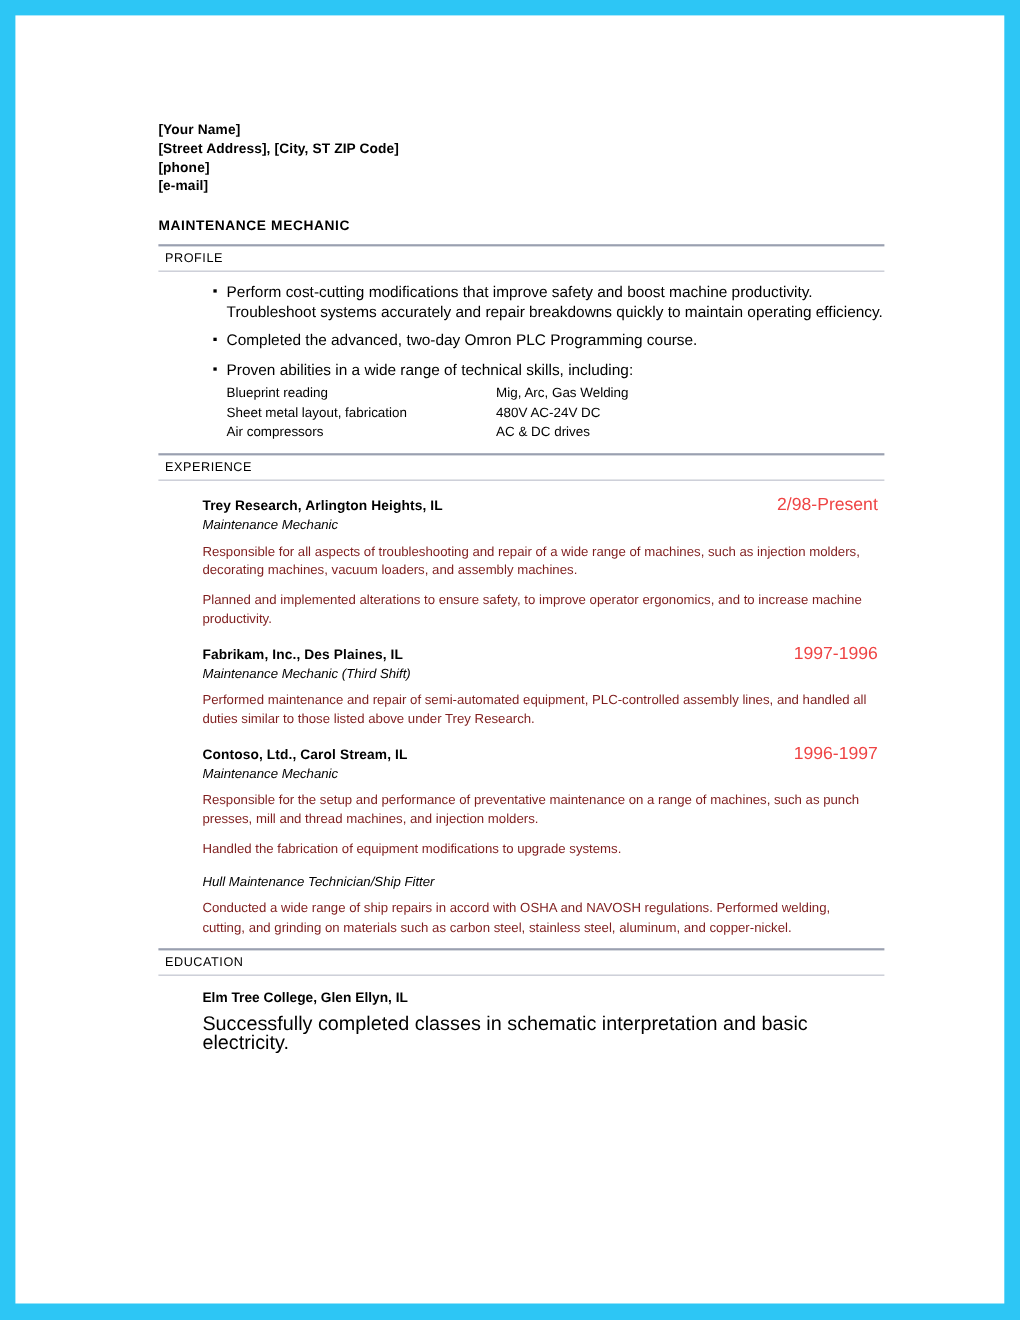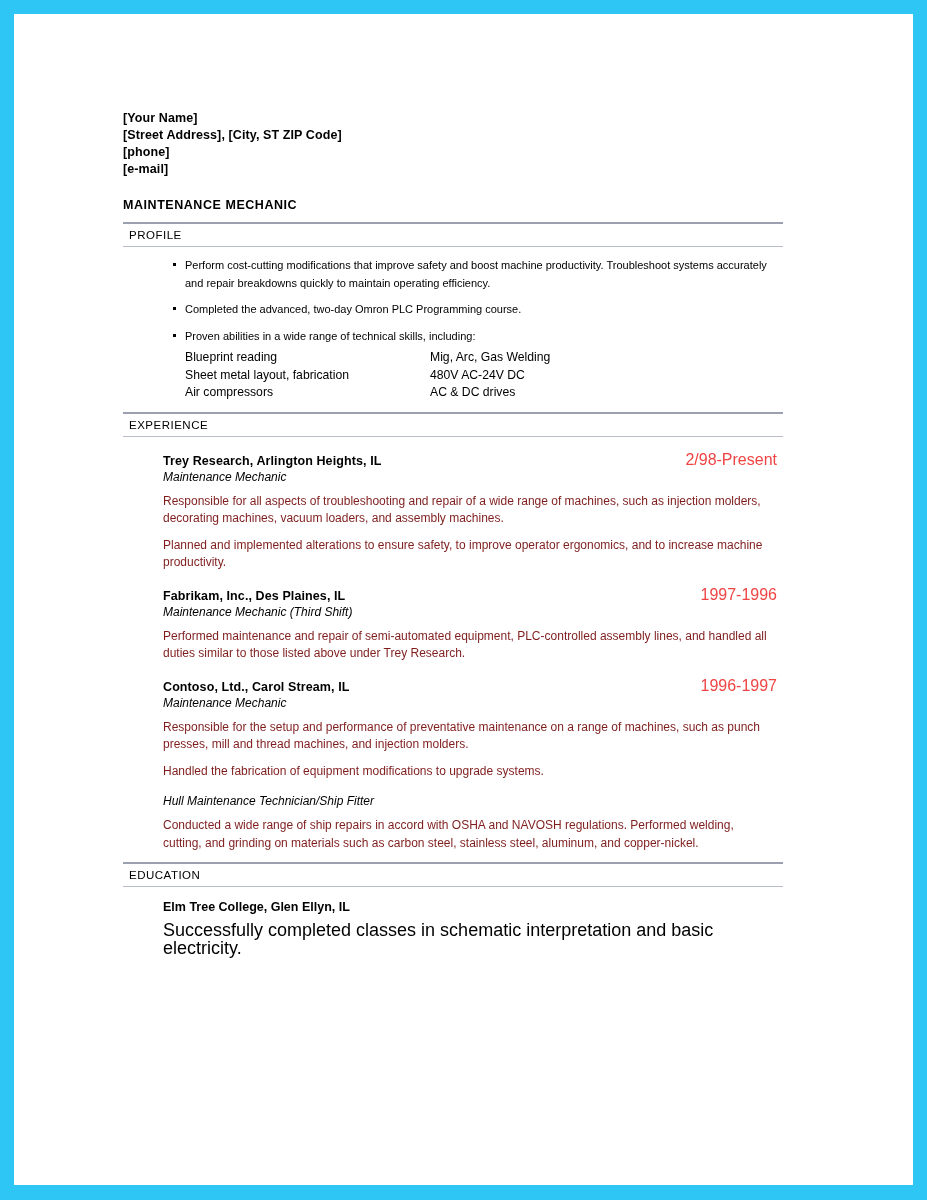--- a/index.html
+++ b/index.html
@@ -23,21 +23,21 @@
   .page {
     box-sizing: border-box;
     width: 899px;
     height: 1171px;
     background: #ffffff;
     position: relative;
     overflow: hidden;
   }
   .sheet {
     position: absolute;
-    left: 109px;
+    left: 130px;
     top: 96px;
     width: 660px;
   }
 
   
   .contact {
     font-size: 12.5px;
     font-weight: bold;
     color: #000;
     line-height: 17px;
@@ -75,21 +75,21 @@
 
   
   .bullets {
     margin: 10px 0 0 0;
     padding: 0;
     list-style: none;
   }
   .bullets li {
     position: relative;
     padding-left: 62px;
-    font-size: 11px;
+    font-size: 14px;
     line-height: 17.5px;
     color: #000;
     margin-bottom: 9px;
   }
   .bullets li:last-child { margin-bottom: 0; }
   .bullets li .bul {
     position: absolute;
     left: 50px;
     top: 6px;
     width: 3px;

